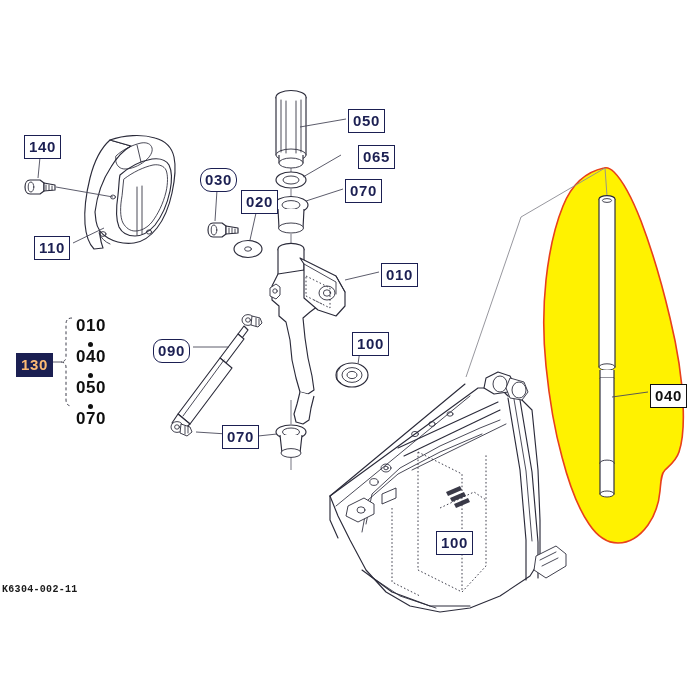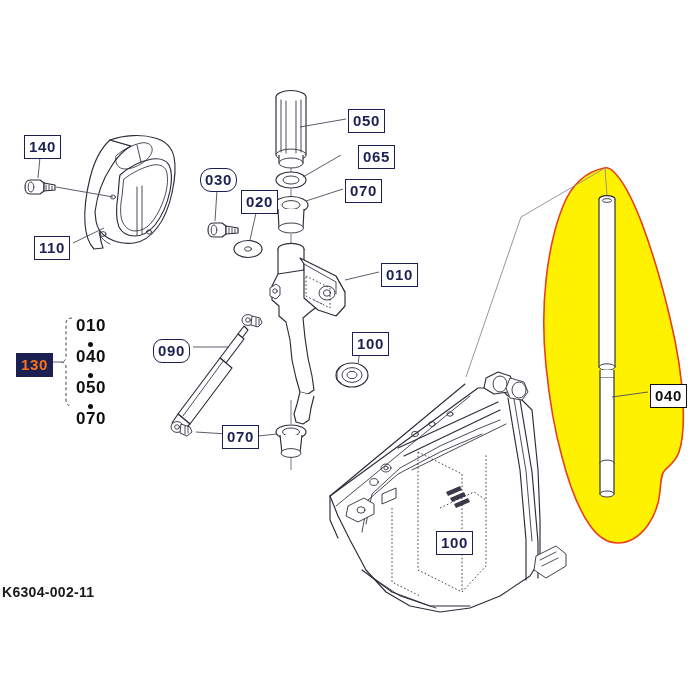--- a/index.html
+++ b/index.html
@@ -19,28 +19,28 @@
   .leader-gray{fill:none;stroke:#8b8b93;stroke-width:0.9;}
   .hl{fill:#fff200;stroke:#e8401c;stroke-width:1.6;stroke-linejoin:round;}
   .darkfill{fill:#3a3a48;}
 
   
   .lbl{position:absolute;box-sizing:border-box;background:#ffffff;
        border:1.6px solid #1b1f52;color:#1b1f52;
        font-family:"Liberation Sans", sans-serif;font-weight:700;
        font-size:15px;letter-spacing:0.6px;line-height:1;
        padding:3px 4px 4px 4px;white-space:nowrap;}
-  .lbl.inv{background:#1b1f52;color:#f97316;border-color:#1b1f52;}
+  .lbl.inv{background:#1b1f52;color:#fdba74;border-color:#1b1f52;}
   .lbl.blk{border:1.6px solid #101010;color:#101010;}
   .grp-num{position:absolute;font-family:"Liberation Sans", sans-serif;
            font-weight:700;font-size:17px;color:#101010;letter-spacing:0.5px;
            line-height:1;white-space:nowrap;}
   .grp-dot{position:absolute;width:5px;height:5px;border-radius:50%;background:#101010;}
-  .footer{position:absolute;font-family:Liberation Sans, sans-serif;
-          font-weight:700;font-size:14px;color:#1a1a1a;letter-spacing:0.3px;
+  .footer{position:absolute;font-family:Liberation Mono, monospace;
+          font-weight:700;font-size:10px;color:#1a1a1a;letter-spacing:0.3px;
           white-space:nowrap;}
 </style>
 </head>
 <body>
 
 <div id="page">
 
   <svg id="diagram" viewBox="0 0 700 700">
 
     <g>

